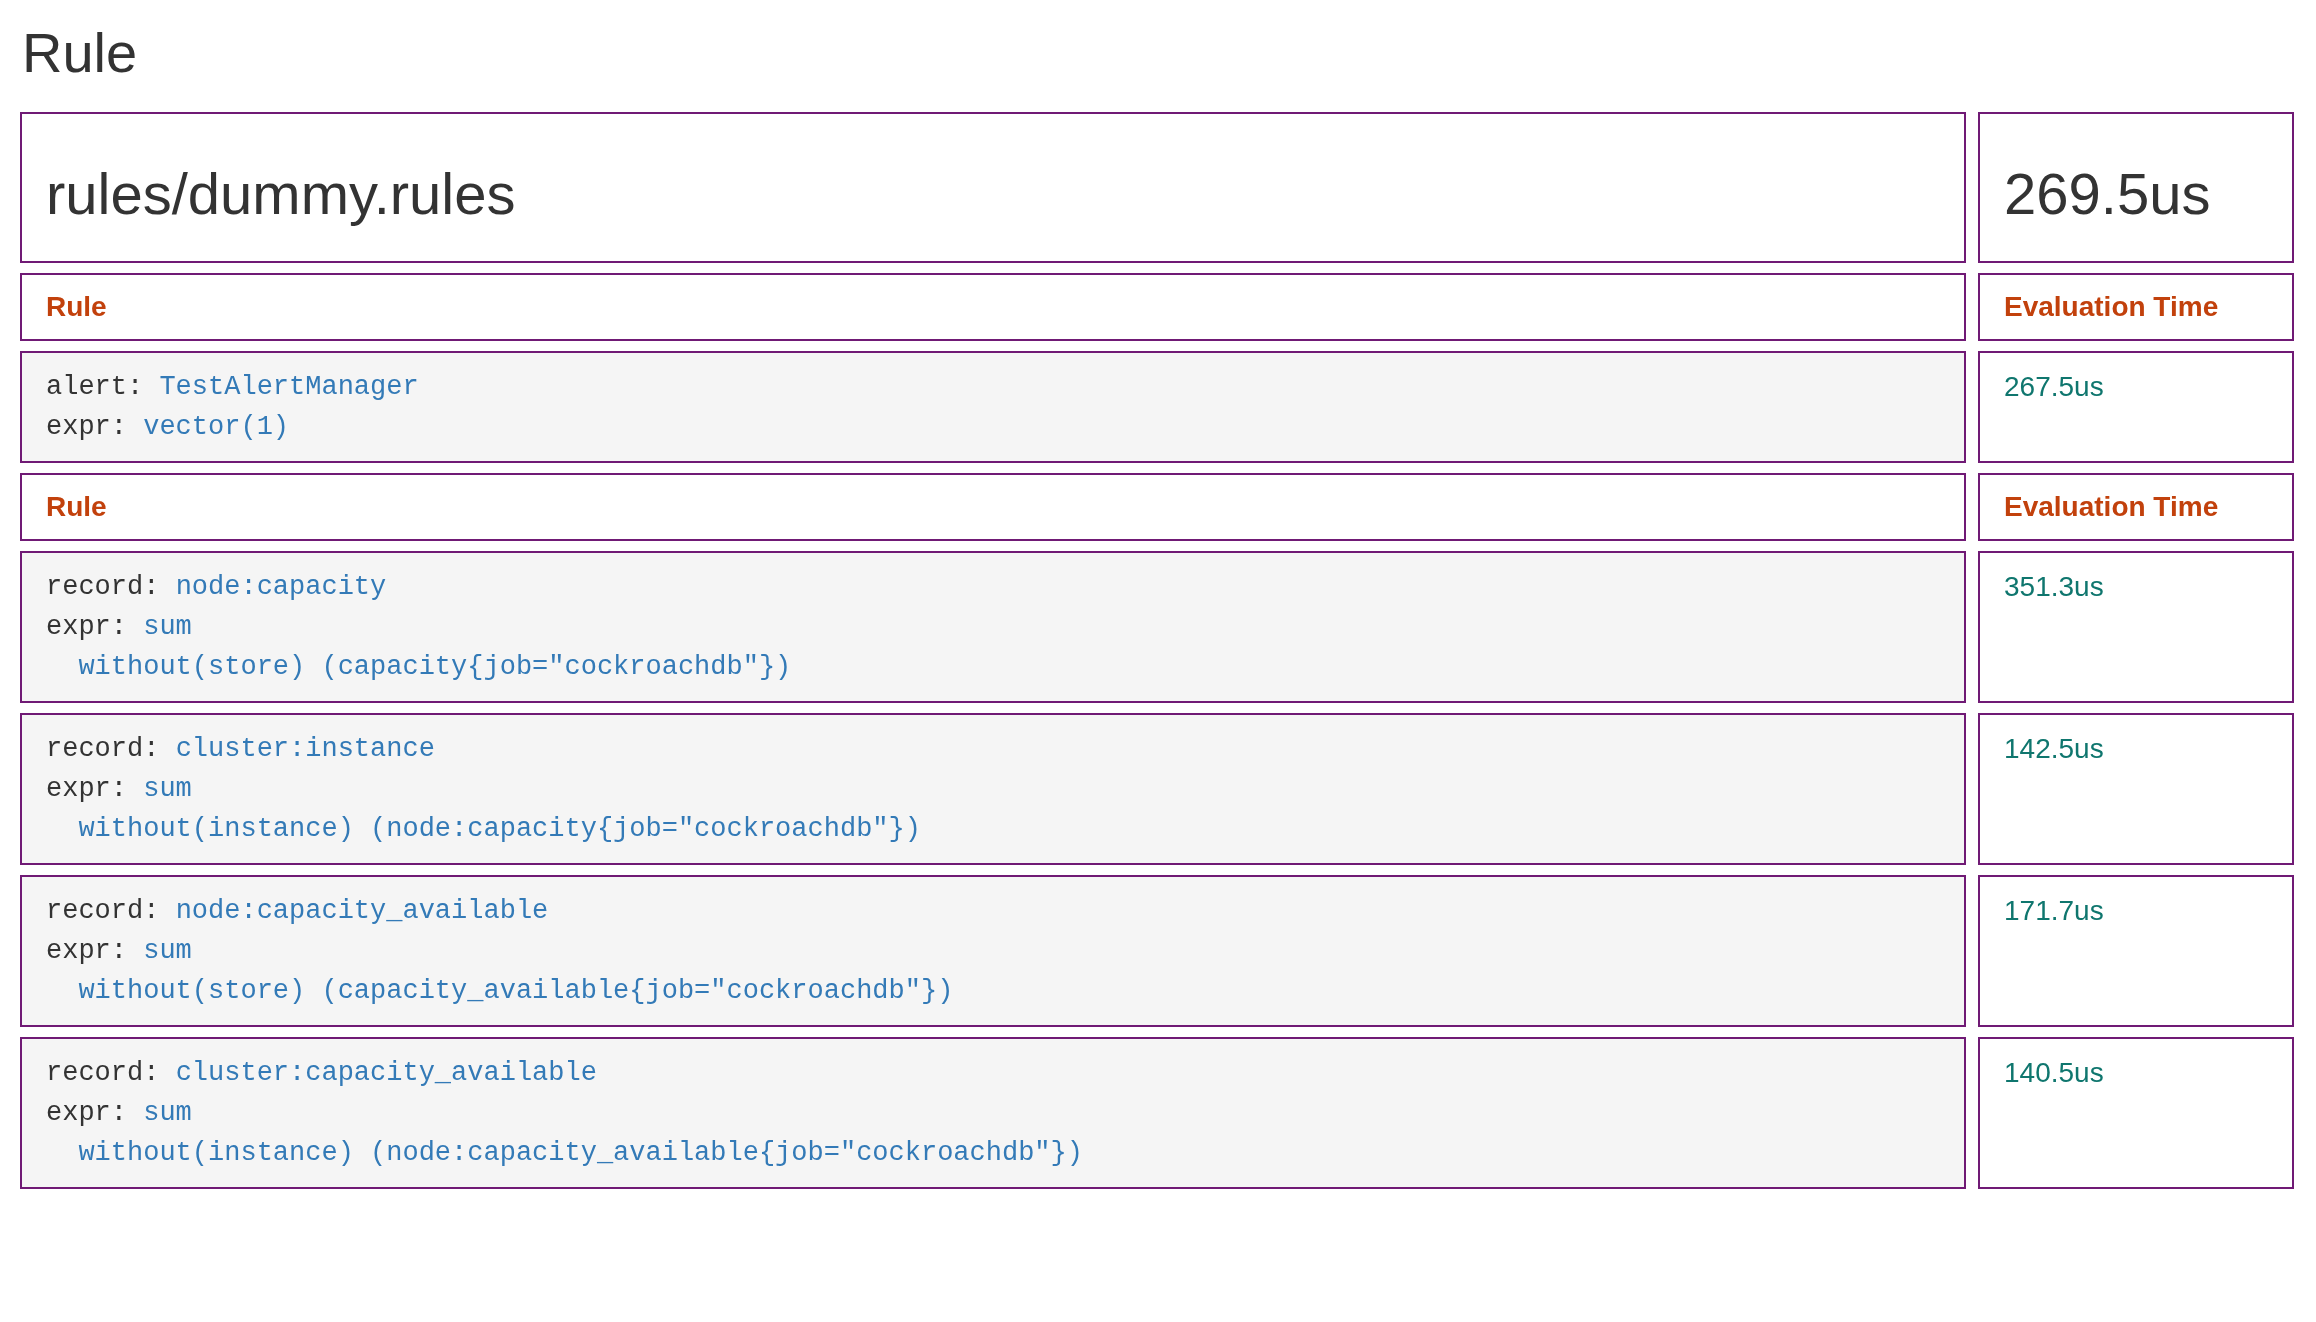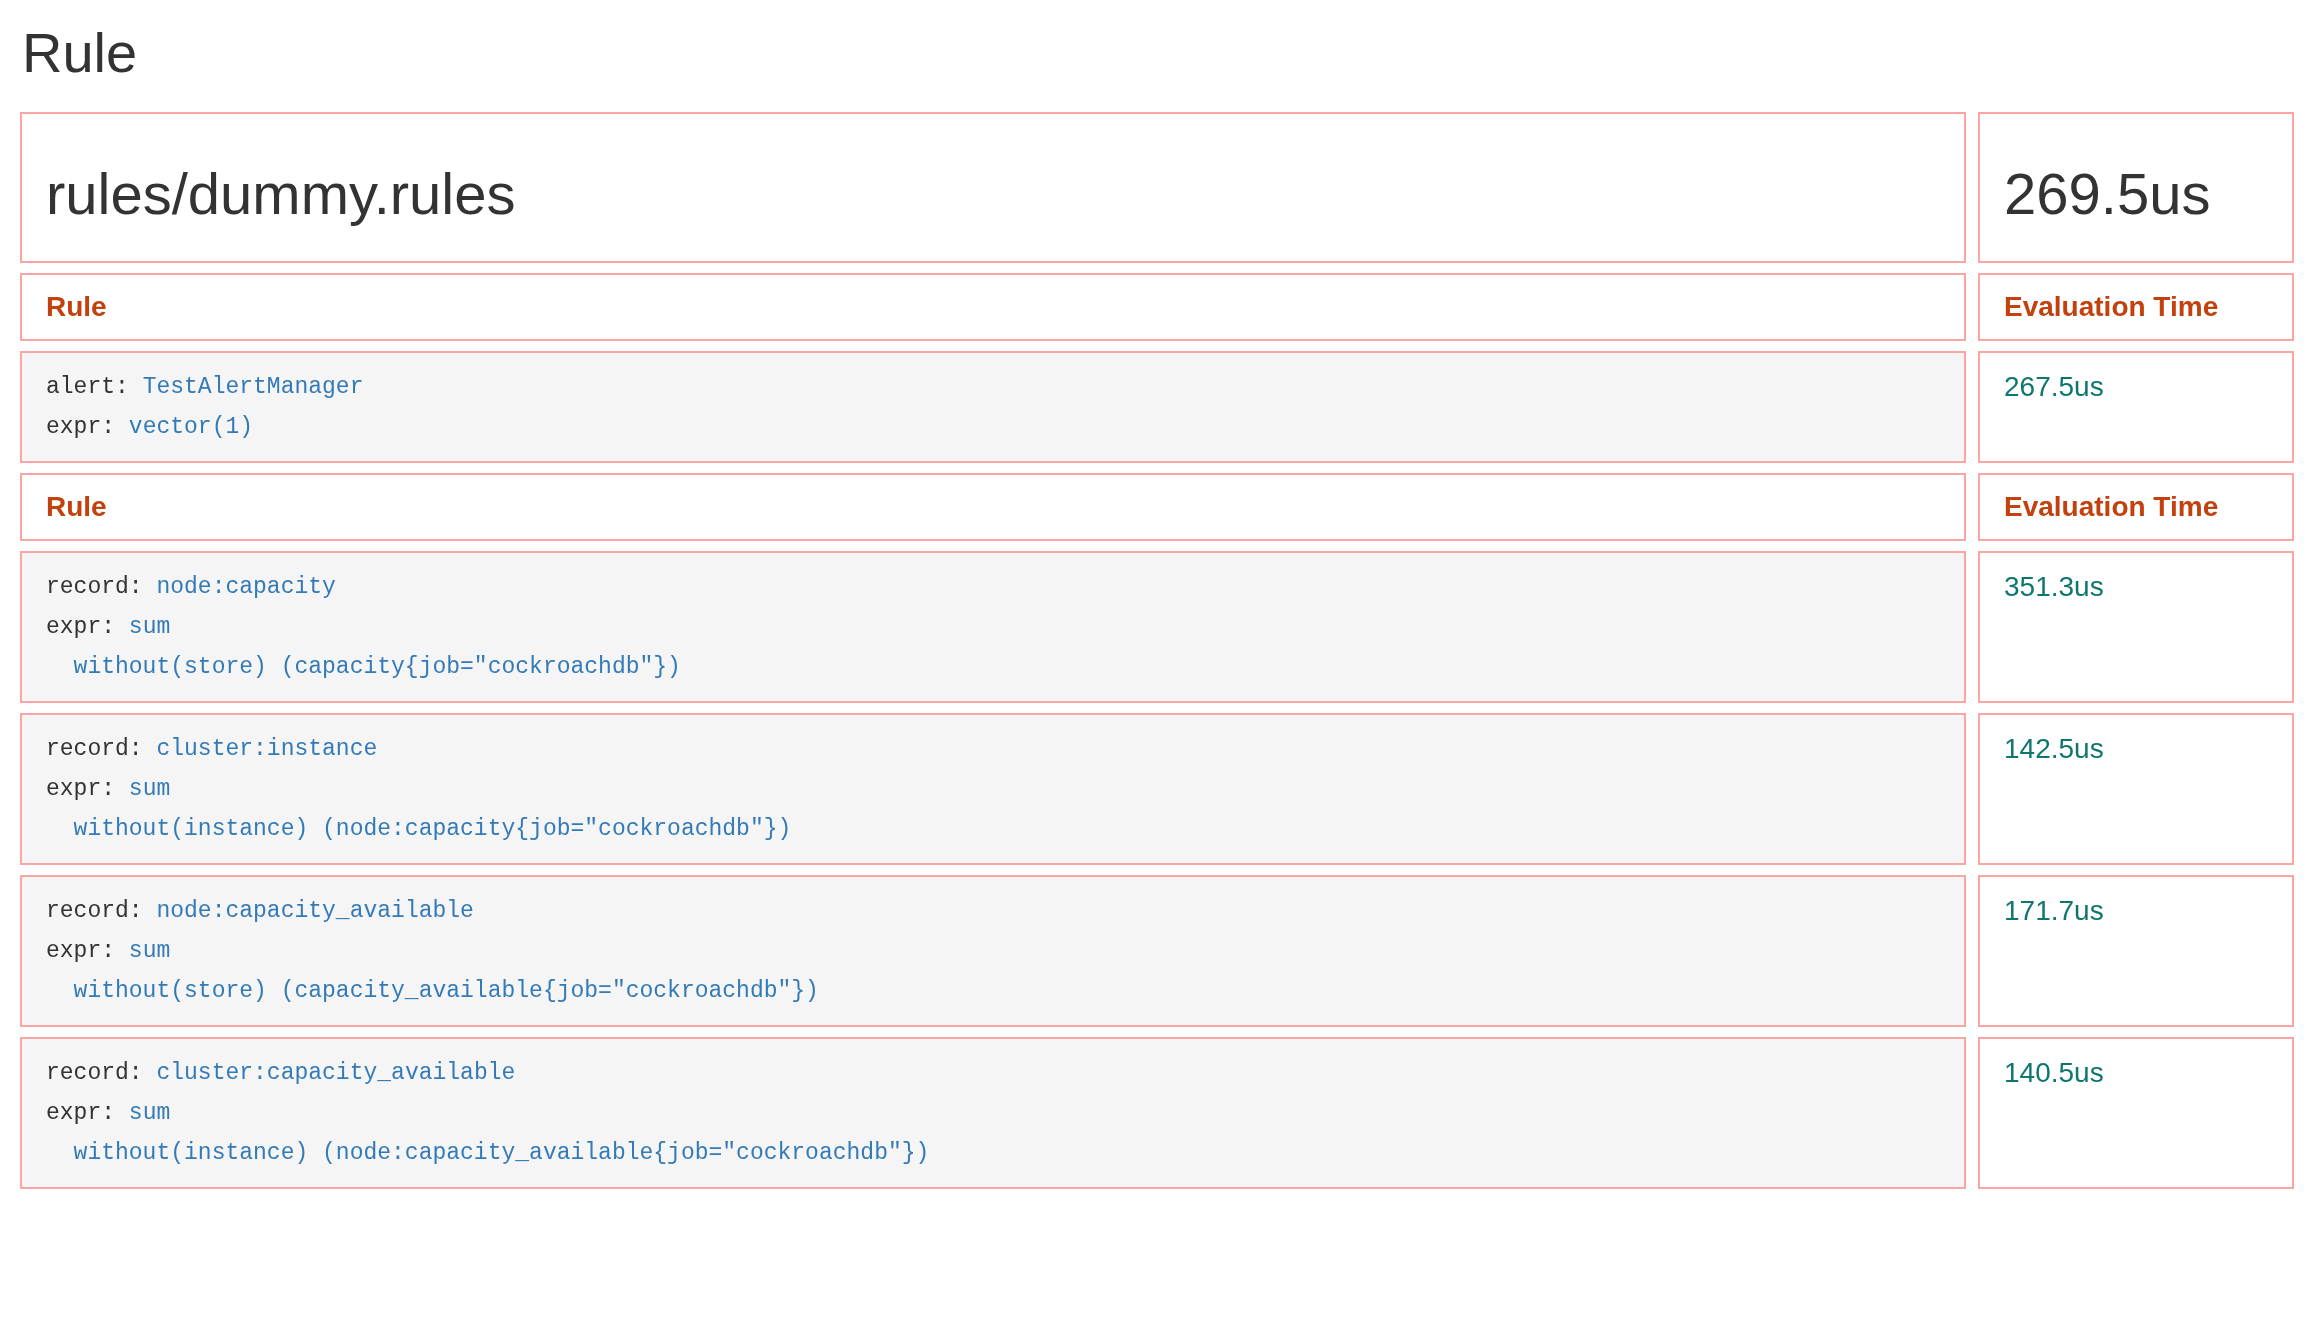--- a/index.html
+++ b/index.html
@@ -21,21 +21,21 @@
     margin: 22px 0 18px 22px;
   }
   table.rules-table {
     border-collapse: separate;
     border-spacing: 12px 10px;
     table-layout: fixed;
     width: 2298px;
     margin-left: 8px;
   }
   td, th {
-    border: 2px solid #fca5a5;
+    border: 2px solid #701a75;
     background: #ffffff;
     vertical-align: top;
     text-align: left;
   }
   tr.group-row td {
     padding: 18px 24px;
   }
   tr.group-row h2 {
     font-size: 58px;
     font-weight: 500;
@@ -58,21 +58,21 @@
     padding: 18px 24px;
     font-size: 28px;
     color: #0f766e;
   }
   pre.rule-def {
     margin: 0;
     padding: 0;
     border: none;
     background: transparent;
     font-family: "Liberation Mono", monospace;
-    font-size: 23px;
+    font-size: 27px;
     line-height: 40px;
     color: #333333;
     white-space: pre;
   }
   pre.rule-def a.rule-link {
     color: #337ab7;
     text-decoration: none;
     white-space: pre;
   }
 </style>

